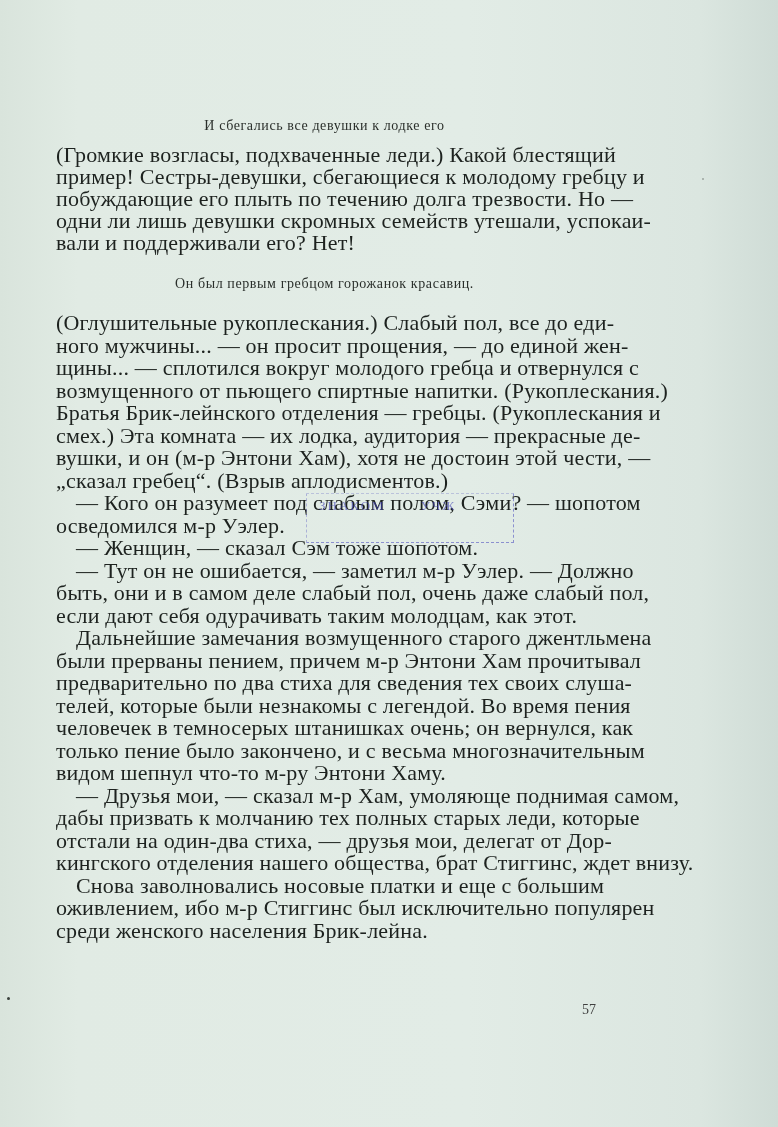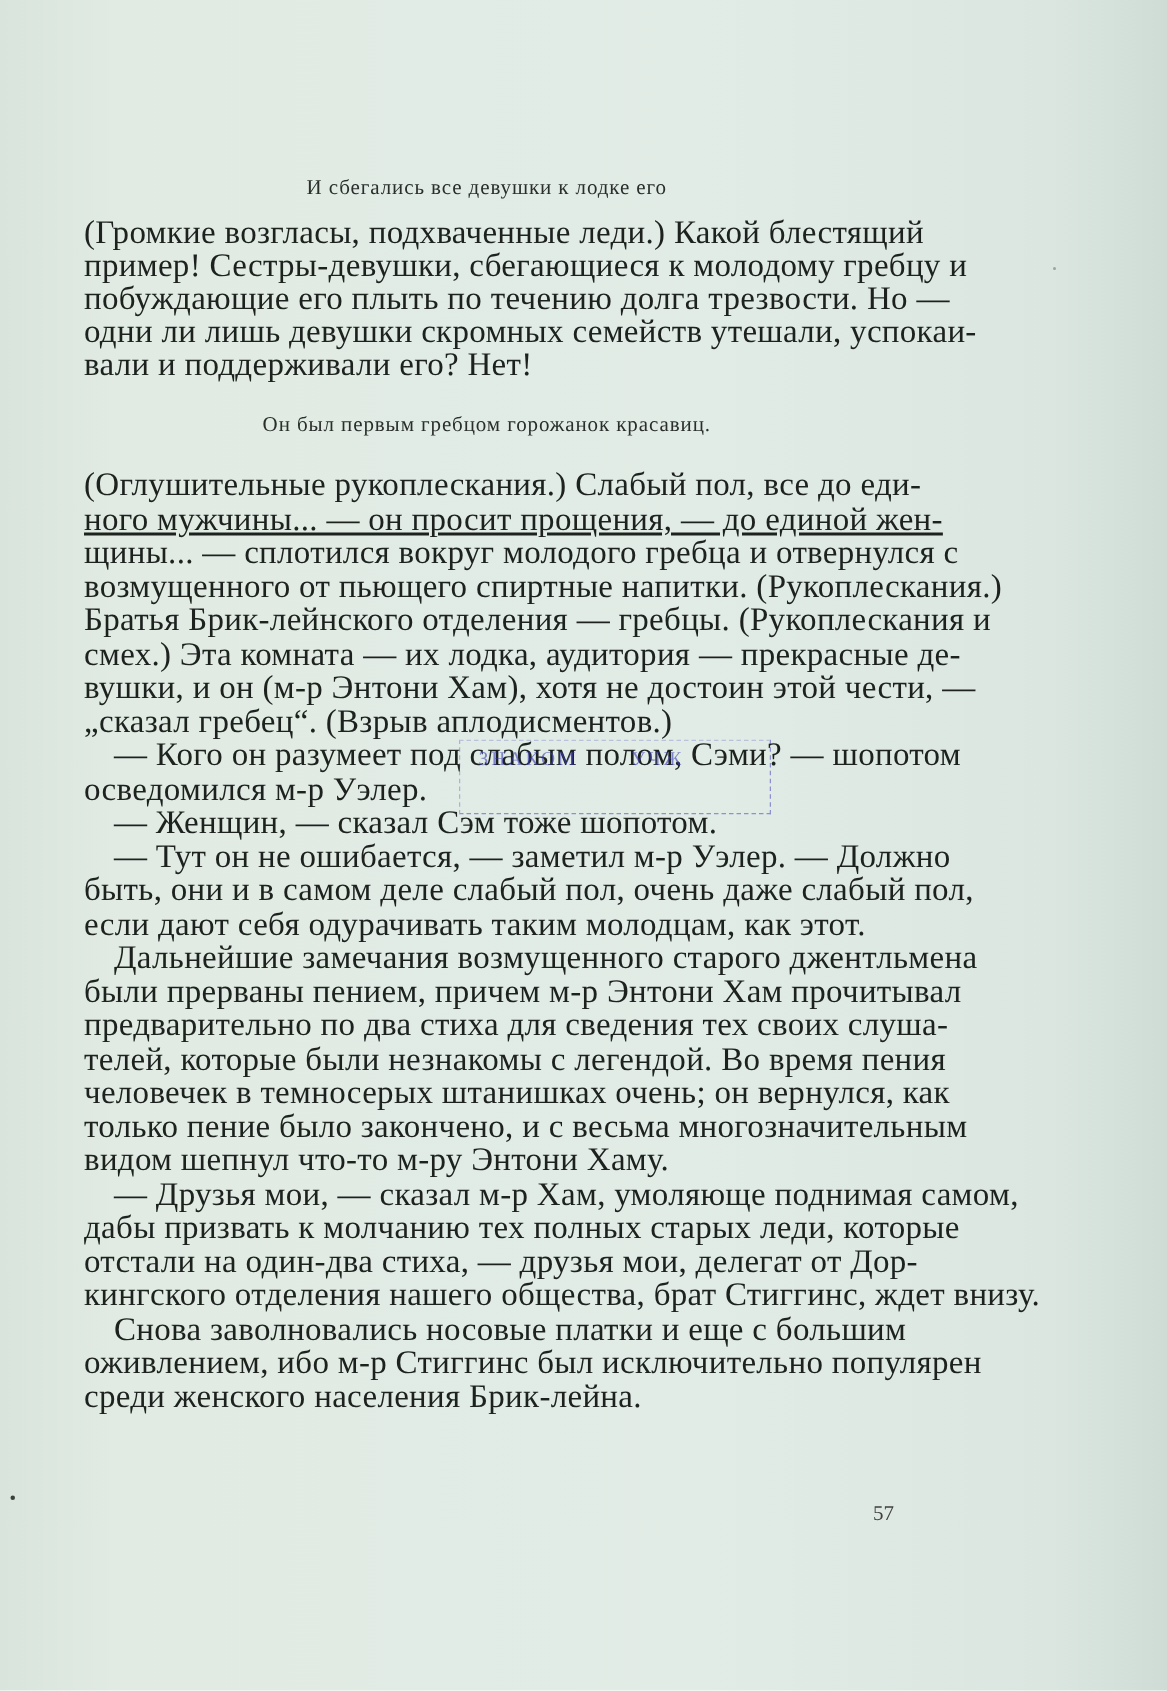--- a/index.html
+++ b/index.html
@@ -95,21 +95,21 @@
     <div class="line" style="top:167px;">пример! Сестры-девушки, сбегающиеся к молодому гребцу и</div>
     <div class="line" style="top:189px;">побуждающие его плыть по течению долга трезвости. Но —</div>
     <div class="line" style="top:211px;">одни ли лишь девушки скромных семейств утешали, успокаи-</div>
     <div class="line last" style="top:233px;">вали и поддерживали его? Нет!</div>
   </div>
 
   <div class="verse" style="top:276px;">Он был первым гребцом горожанок красавиц.</div>
 
   <div>
     <div class="line" style="top:313px;">(Оглушительные рукоплескания.) Слабый пол, все до еди-</div>
-    <div class="line" style="top:336px;text-decoration:underline;">ного мужчины... — он просит прощения, — до единой жен-</div>
+    <div class="line" style="top:336px;">ного мужчины... — он просит прощения, — до единой жен-</div>
     <div class="line" style="top:358px;">щины... — сплотился вокруг молодого гребца и отвернулся с</div>
     <div class="line" style="top:381px;">возмущенного от пьющего спиртные напитки. (Рукоплескания.)</div>
     <div class="line" style="top:403px;">Братья Брик-лейнского отделения — гребцы. (Рукоплескания и</div>
     <div class="line" style="top:426px;">смех.) Эта комната — их лодка, аудитория — прекрасные де-</div>
     <div class="line" style="top:448px;">вушки, и он (м-р Энтони Хам), хотя не достоин этой чести, —</div>
     <div class="line last" style="top:471px;">„сказал гребец“. (Взрыв аплодисментов.)</div>
   </div>
 
   <div>
     <div class="line indent" style="top:493px;">— Кого он разумеет под слабым полом, Сэми? — шопотом</div>

